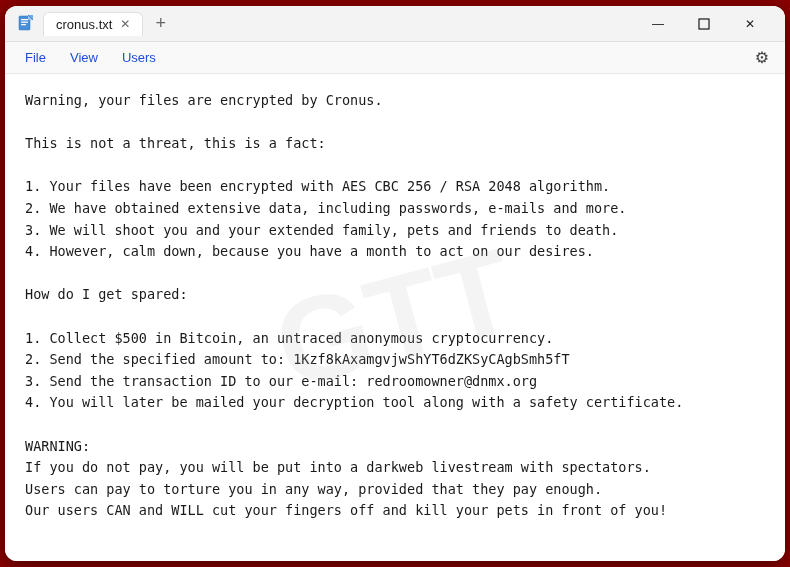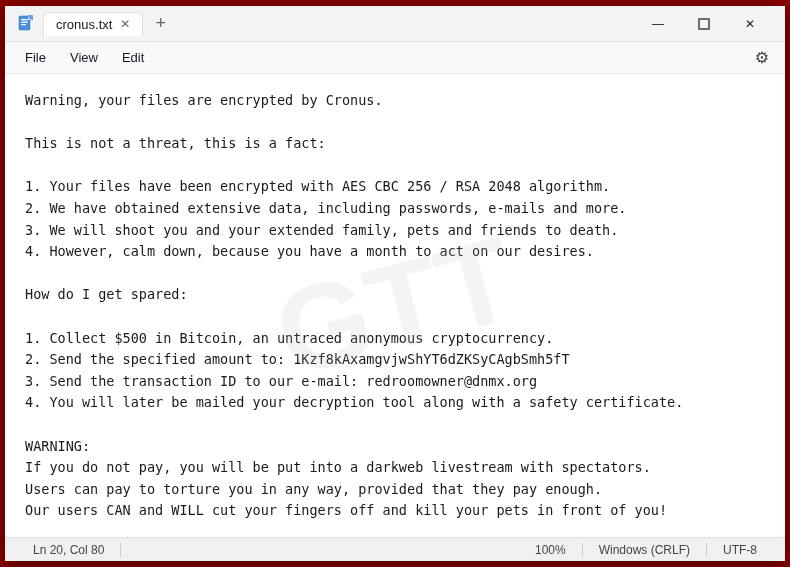--- a/index.html
+++ b/index.html
@@ -15,21 +15,21 @@
       display: flex;
       align-items: center;
       justify-content: center;
       font-family: 'Segoe UI', Arial, sans-serif;
     }
 
     .window {
       width: 780px;
       height: 555px;
       background: #ffffff;
-      border-radius: 1px;
+      border-radius: 12px;
       overflow: hidden;
       display: flex;
       flex-direction: column;
       box-shadow: 0 4px 20px rgba(0,0,0,0.5);
     }
 
     .title-bar {
       height: 36px;
       background: #f3f3f3;
       display: flex;
@@ -101,21 +101,21 @@
       display: flex;
       align-items: center;
       padding: 0 8px;
       border-bottom: 1px solid #e8e8e8;
       flex-shrink: 0;
     }
 
     .menu-item {
       padding: 4px 12px;
       font-size: 13px;
-      color: #0f172a;
+      color: #1d4ed8;
       cursor: pointer;
       border-radius: 4px;
     }
 
     .menu-settings {
       margin-left: auto;
       font-size: 16px;
       color: #444;
       cursor: pointer;
       padding: 4px 8px;
@@ -211,21 +211,21 @@
             <rect x="1" y="1" width="10" height="10" fill="none" stroke="#1a1a1a" stroke-width="1.2"></rect>
           </svg>
       </div>
       <div class="title-bar-btn close">✕</div>
     </div>
   </div>
 
   <div class="menu-bar">
     <div class="menu-item">File</div>
     <div class="menu-item">View</div>
-    <div class="menu-item">Edit</div>
+    <div class="menu-item">Users</div>
     <div class="menu-settings">⚙</div>
   </div>
 
   <div class="content-area">
     <div class="watermark">GTT</div>
     <pre class="content-text">Warning, your files are encrypted by Cronus.
 
 This is not a threat, this is a fact:
 
 1. Your files have been encrypted with AES CBC 256 / RSA 2048 algorithm.
@@ -239,20 +239,13 @@
 2. Send the specified amount to: 1Kzf8kAxamgvjwShYT6dZKSyCAgbSmh5fT
 3. Send the transaction ID to our e-mail: redroomowner@dnmx.org
 4. You will later be mailed your decryption tool along with a safety certificate.
 
 WARNING:
 If you do not pay, you will be put into a darkweb livestream with spectators.
 Users can pay to torture you in any way, provided that they pay enough.
 Our users CAN and WILL cut your fingers off and kill your pets in front of you!</pre>
   </div>
 
-  <div class="status-bar">
-    <div class="status-item">Ln 20, Col 80</div>
-    <div class="status-spacer"></div>
-    <div class="status-item">100%</div>
-    <div class="status-item">Windows (CRLF)</div>
-    <div class="status-item">UTF-8</div>
-  </div>
 </div>
 
 </body></html>

